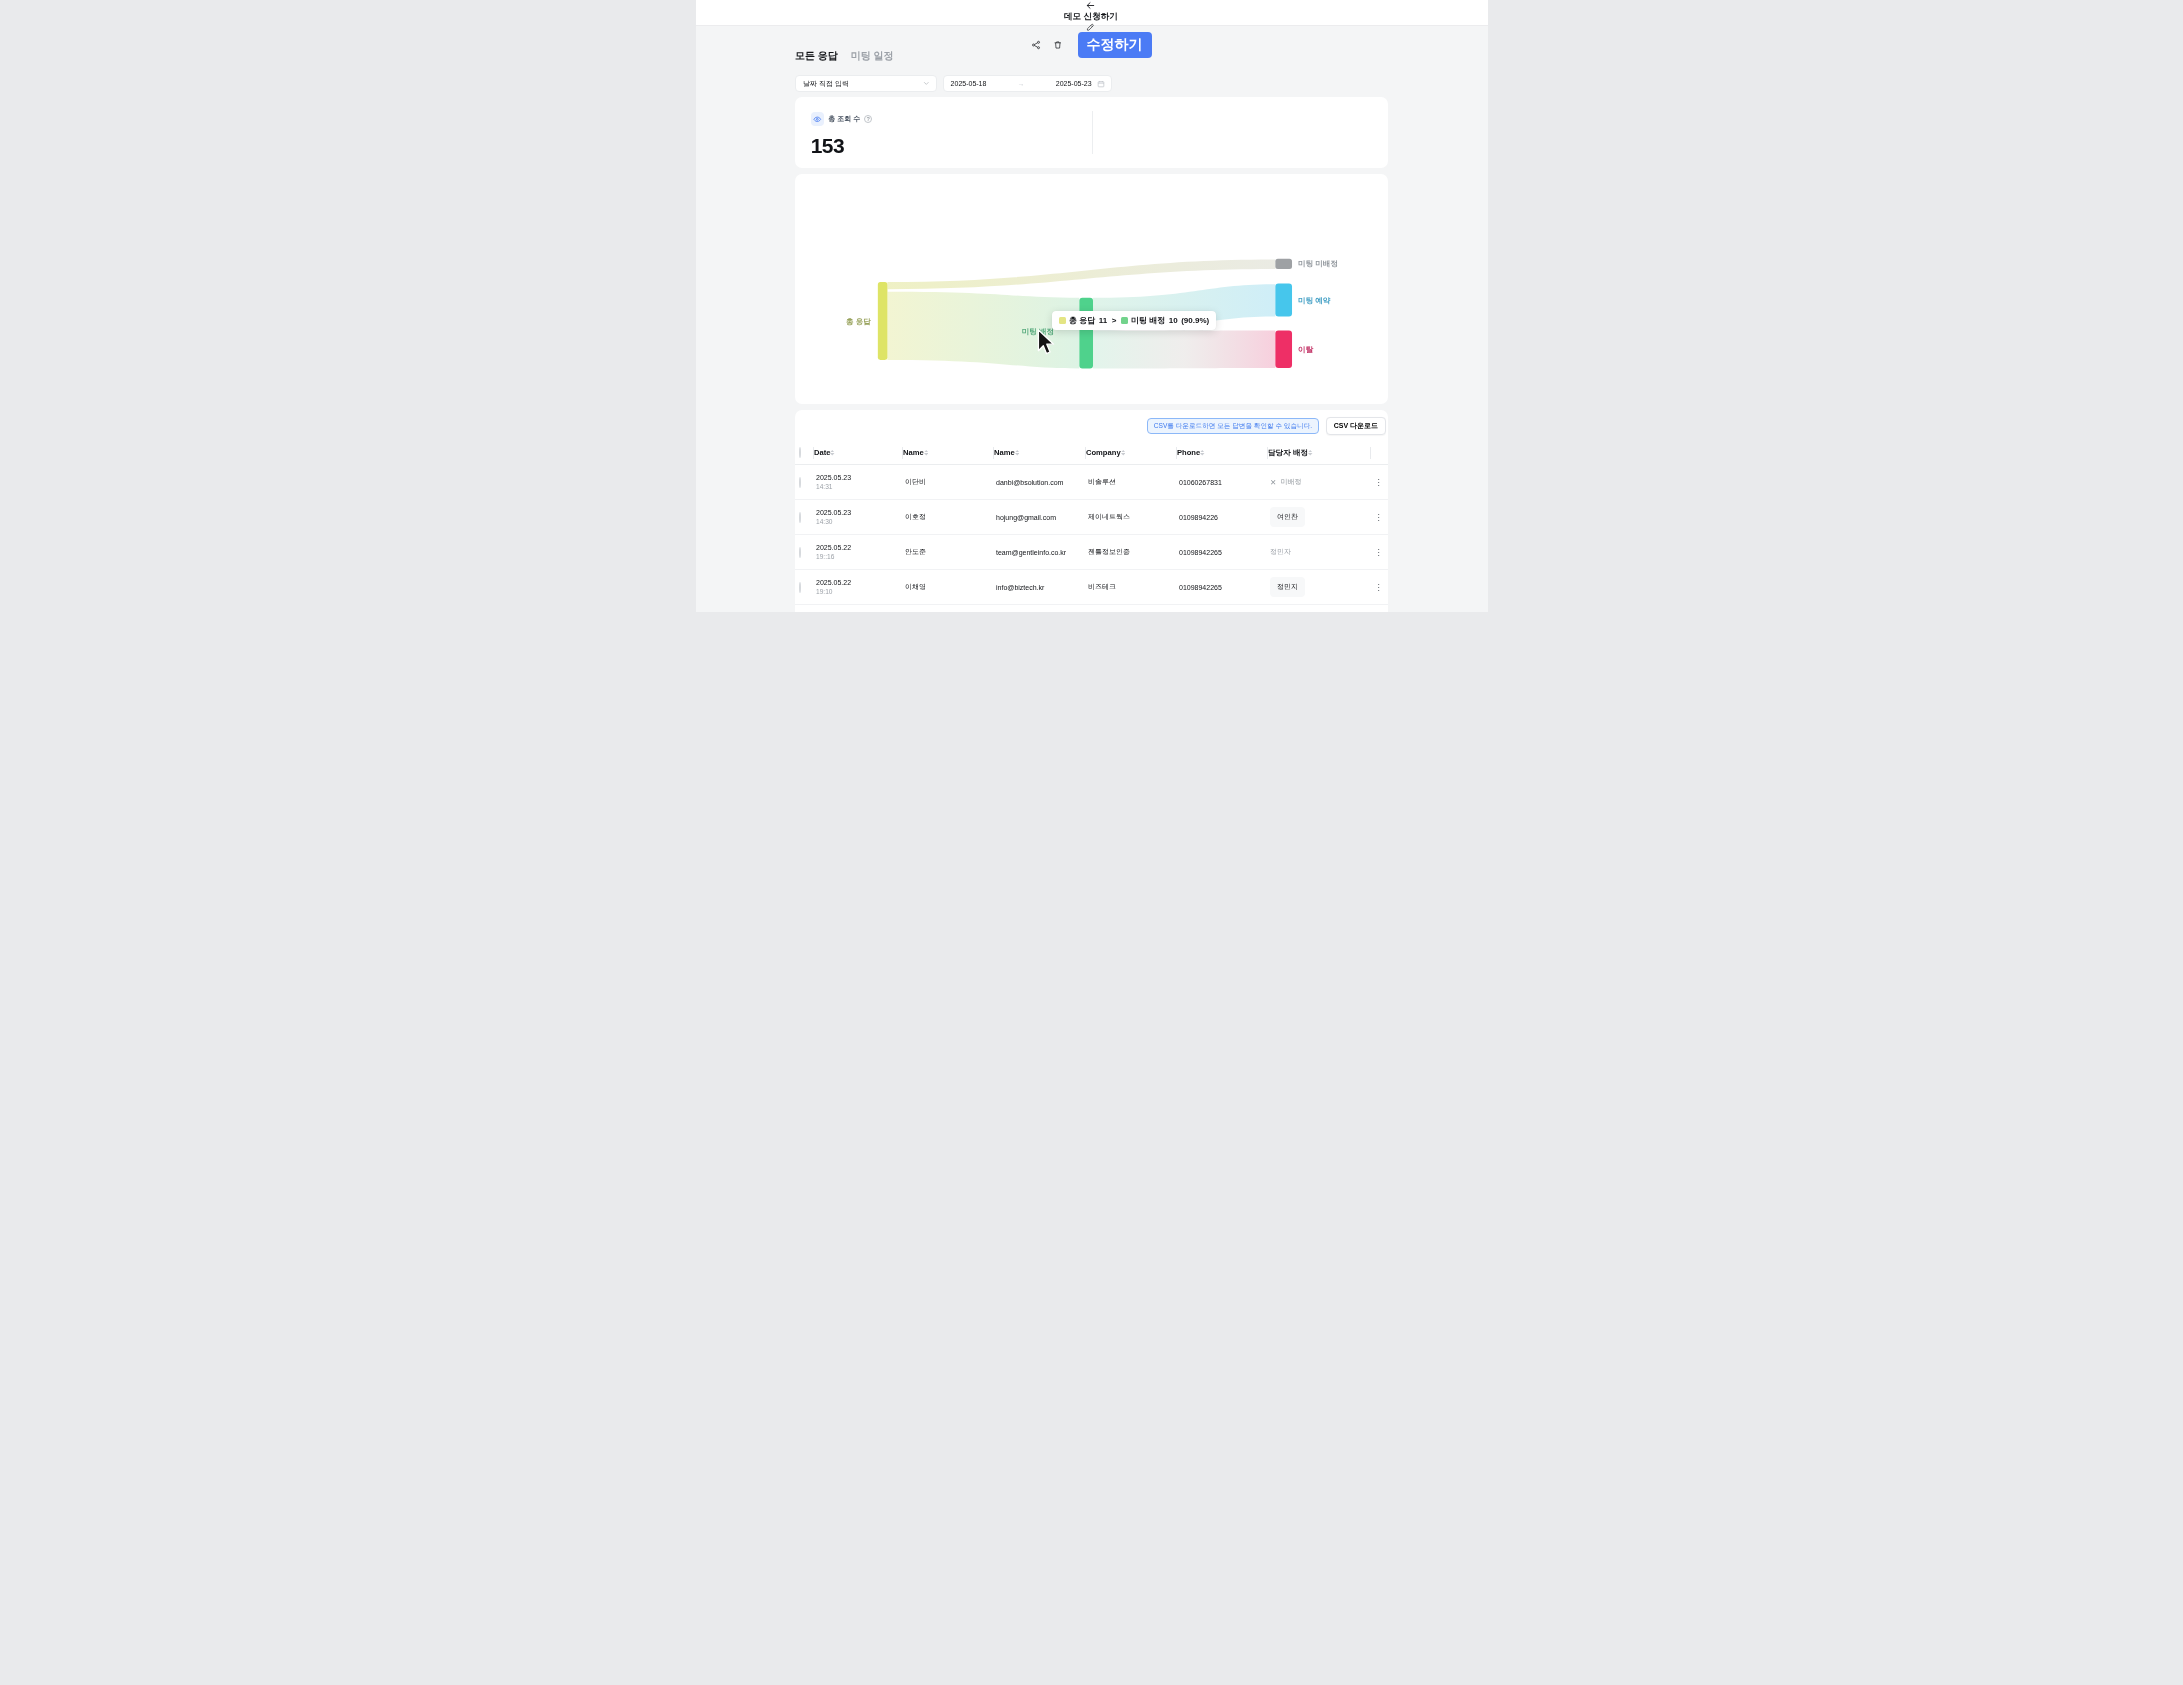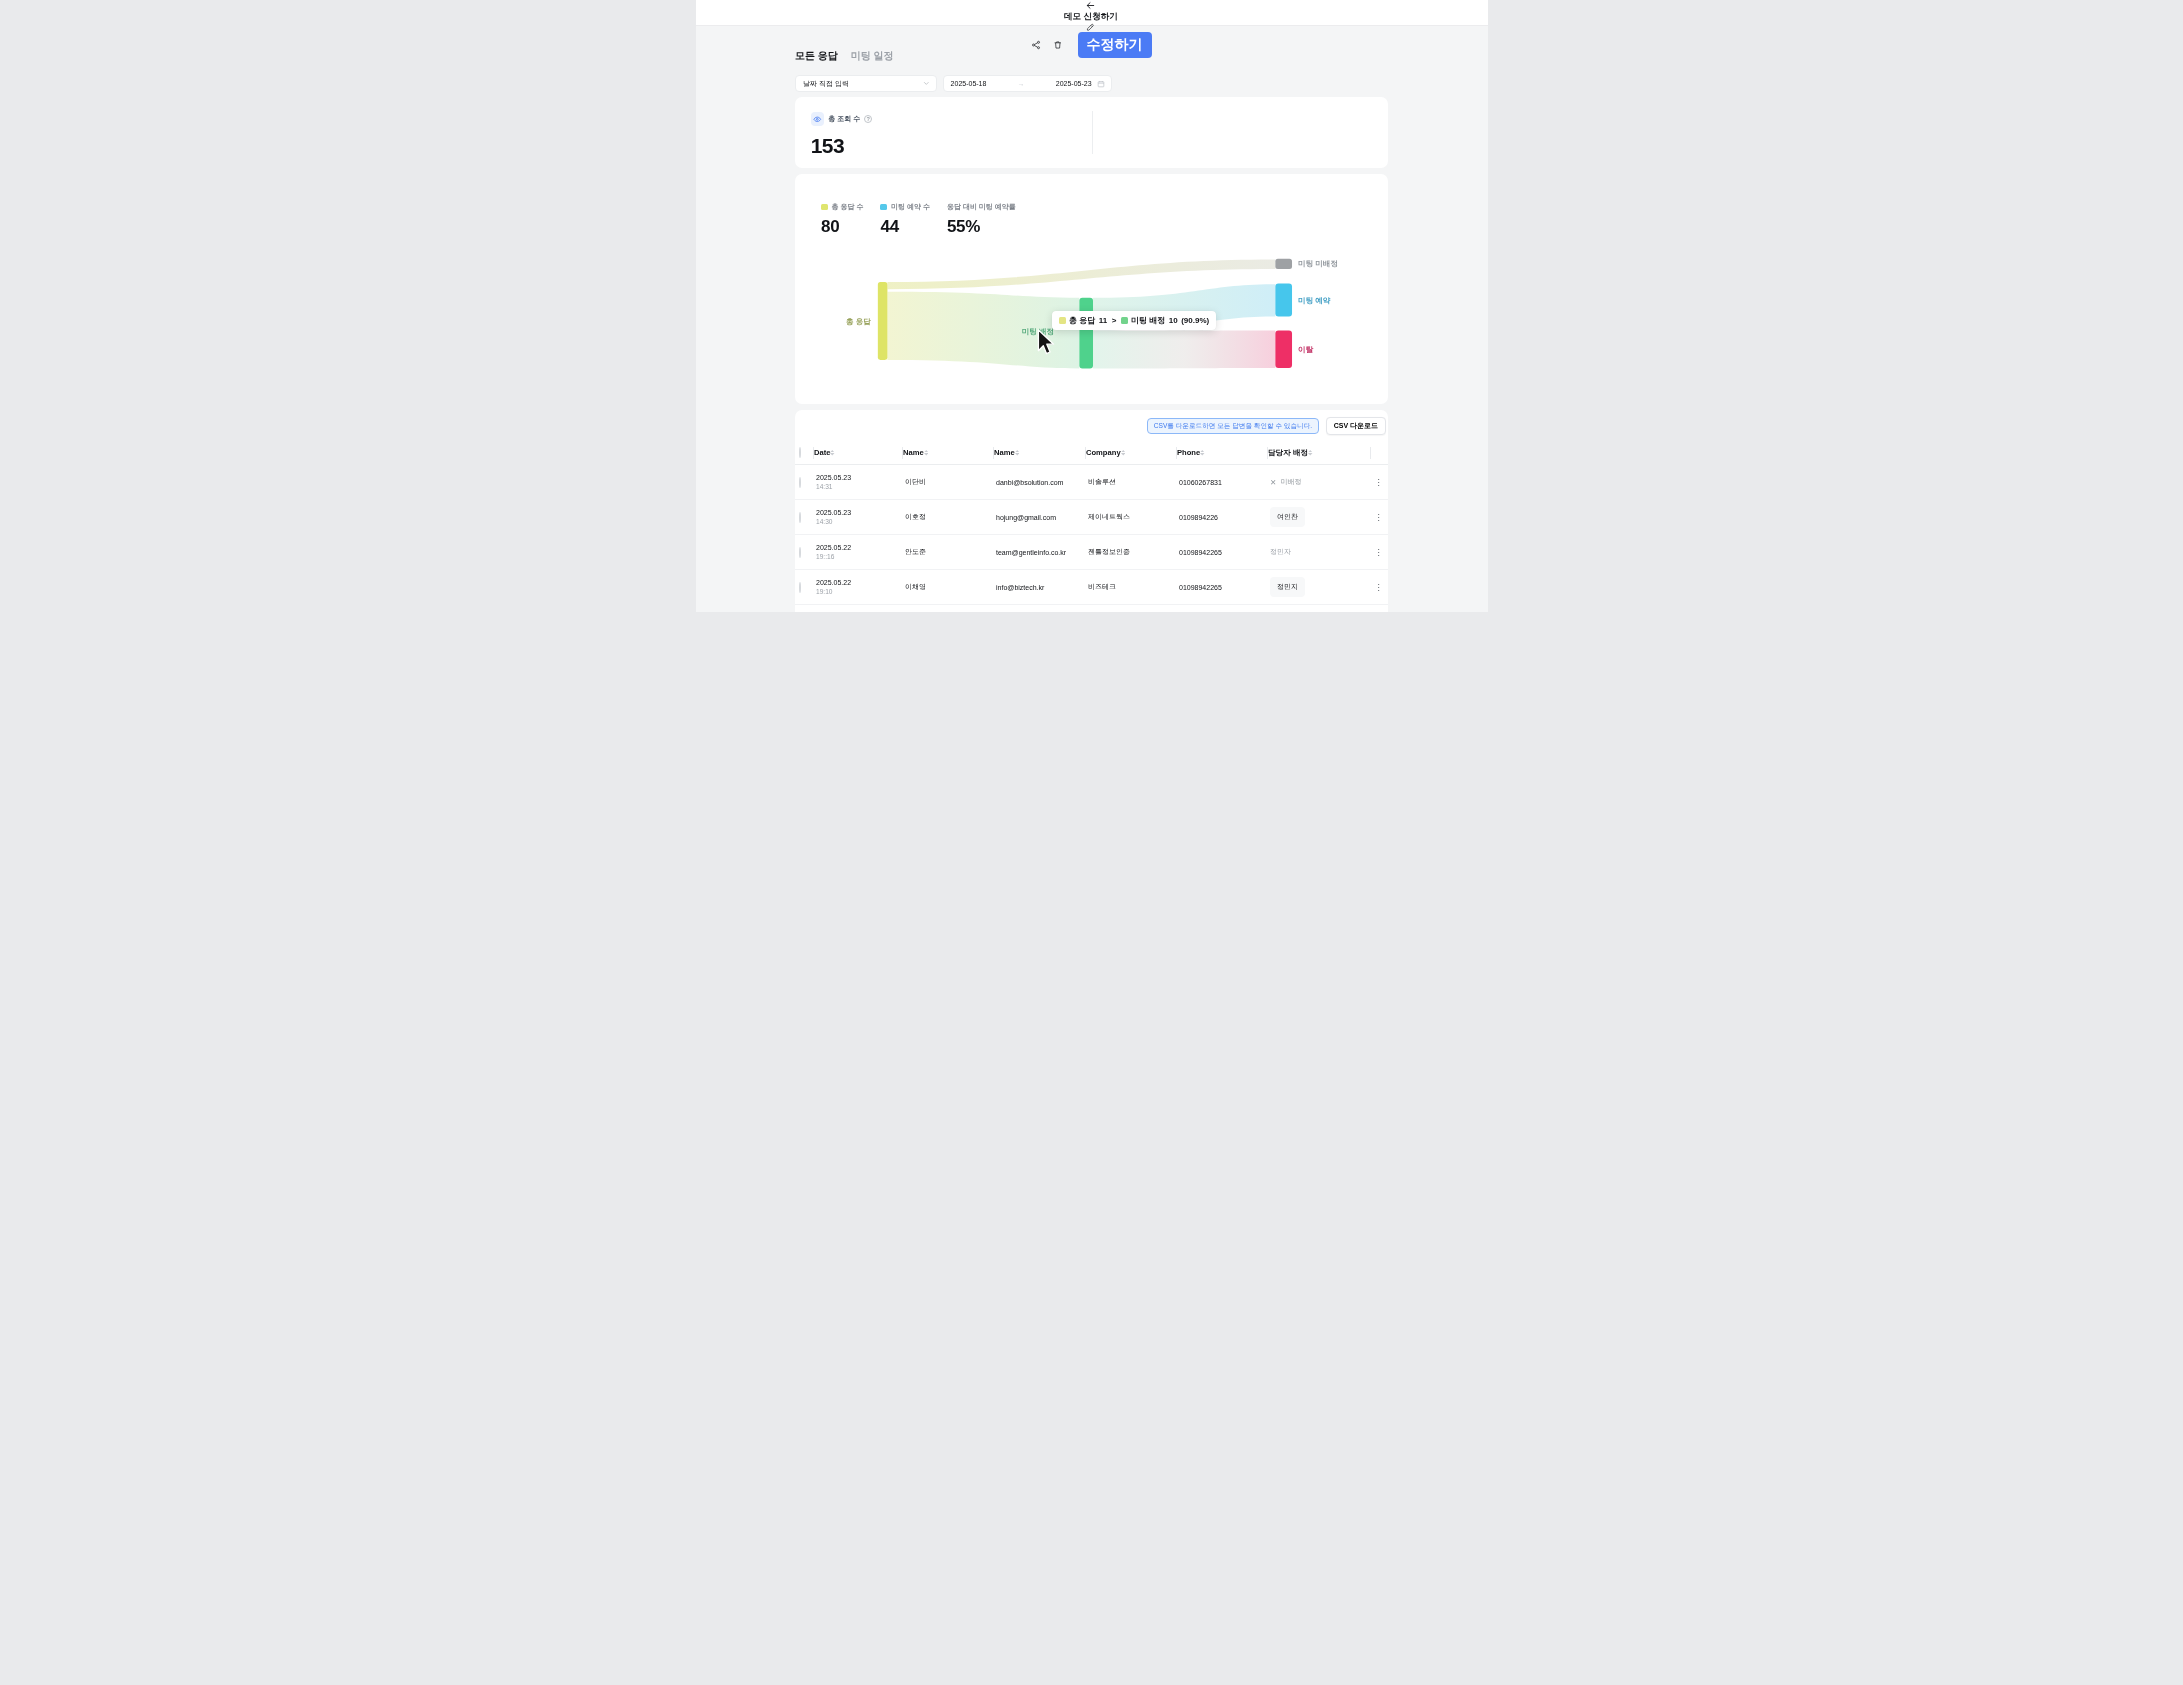--- a/index.html
+++ b/index.html
@@ -150,42 +150,20 @@
               </svg>
           </div>
           <span class="lbl">총 조회 수</span>
           <span class="help">?</span>
         </div>
         <div class="value">153</div>
       </div>
     </div>
 
     <div class="card funnel-card">
-      <div class="legend">
-        <div class="group">
-          <div class="l">
-              <span class="sw" style="background:#dfe56e"></span>
-              <span>총 응답 수</span>
-            </div>
-          <div class="v">80</div>
-        </div>
-        <div class="group">
-          <div class="l">
-              <span class="sw" style="background:#55c8ea"></span>
-              <span>미팅 예약 수</span>
-            </div>
-          <div class="v">44</div>
-        </div>
-        <div class="group">
-          <div class="l">
-              <span>응답 대비 미팅 예약률</span>
-            </div>
-          <div class="v">55%</div>
-        </div>
-      </div>
 
       <svg class="sankey" viewBox="0 0 1174 300">
         <defs>
           <linearGradient id="g-yg" x1="0" y1="0" x2="1" y2="0">
             <stop offset="0" stop-color="#e6e9a6" stop-opacity="0.65"></stop>
               <stop offset="1" stop-color="#d9dacd" stop-opacity="0.55"></stop>
           </linearGradient>
           <linearGradient id="g-ygr" x1="0" y1="0" x2="1" y2="0">
             <stop offset="0" stop-color="#eaeeb4" stop-opacity="0.6"></stop>
               <stop offset="1" stop-color="#c6ebd3" stop-opacity="0.6"></stop>

